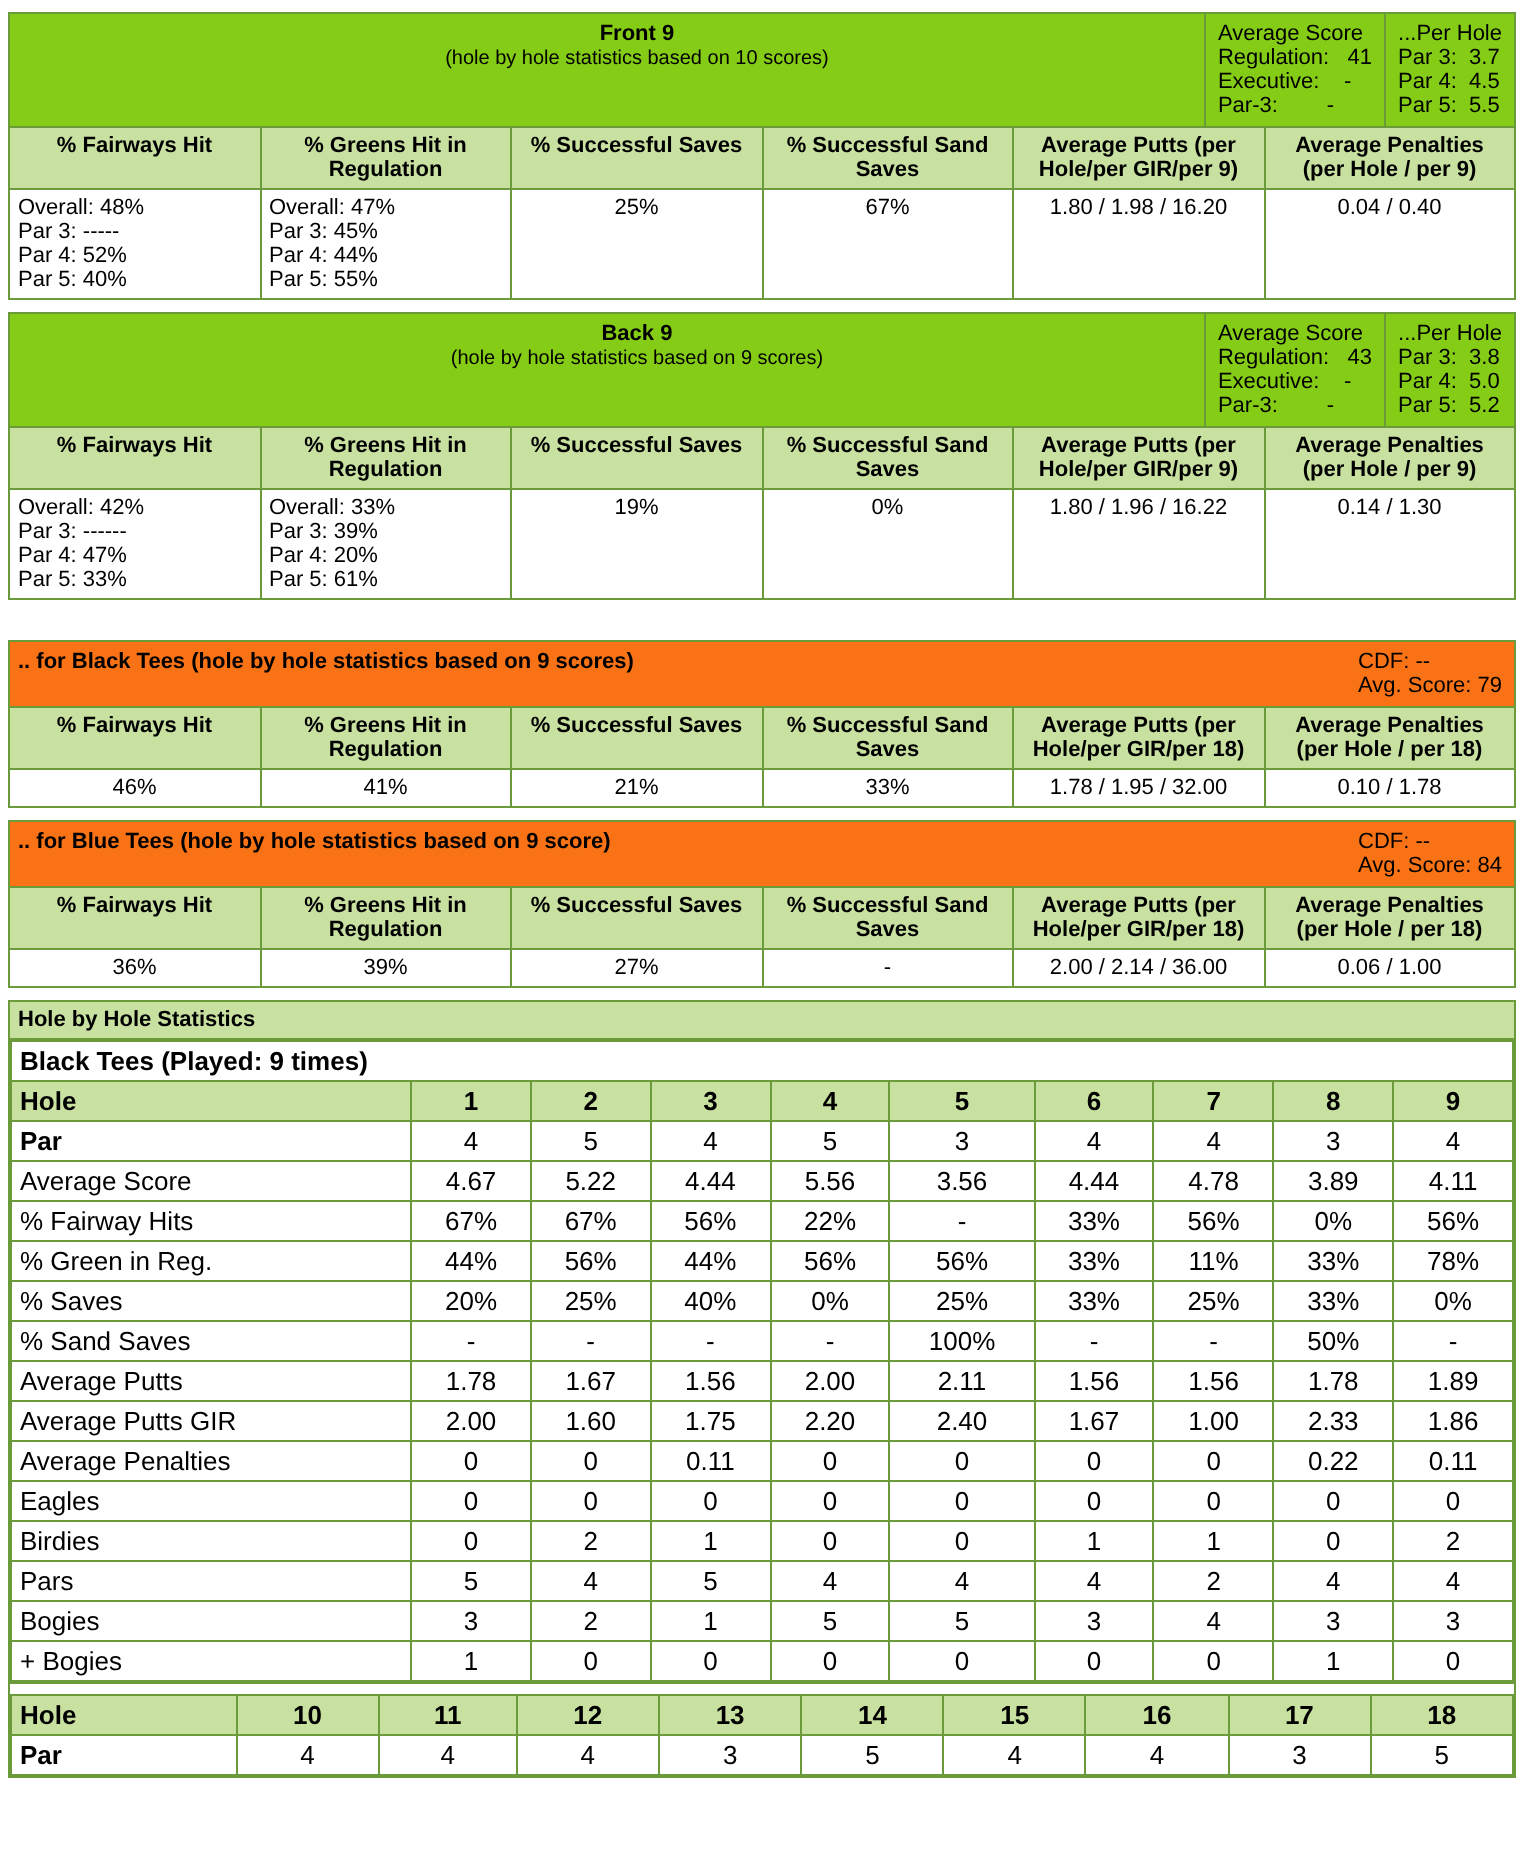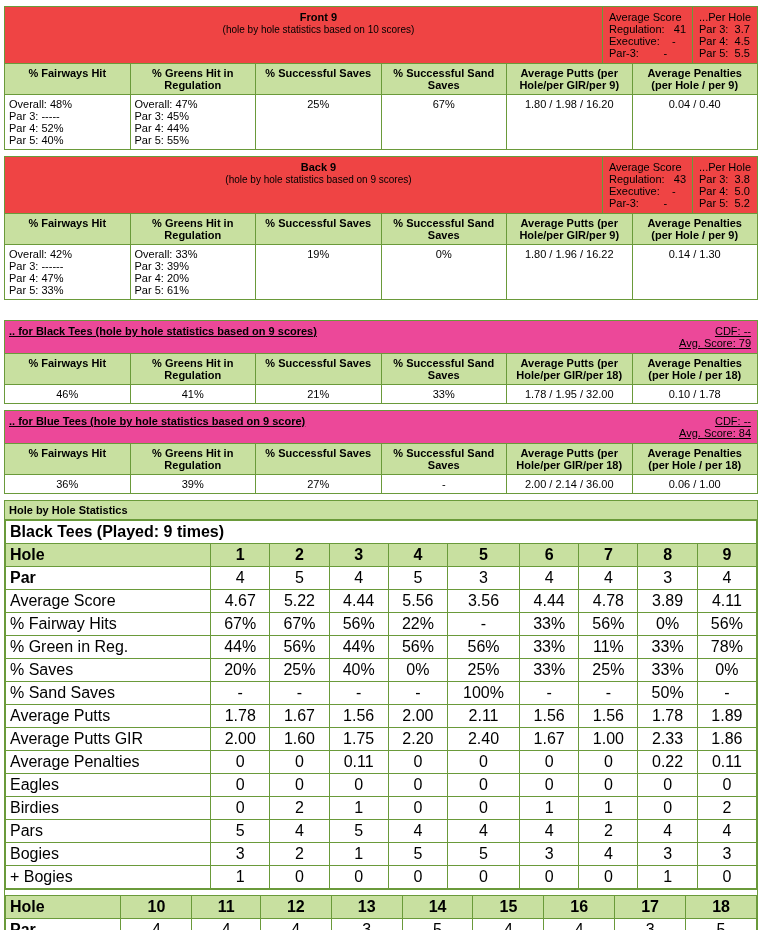--- a/index.html
+++ b/index.html
@@ -25,21 +25,21 @@
       vertical-align: top;
     }
     .stats-cell:last-child { border-right: none; }
     .stats-cell-header {
       background: #c8e0a0;
       font-weight: bold;
       text-align: center;
     }
     .header-combined {
       display: flex;
-      background: #ef4444;
+      background: #84cc16;
       padding-left: 30px;
     }
     .header-left {
       flex: 1;
       text-align: center;
       padding: 4px;
       font-weight: bold;
       border-right: 1px solid #6a9a3a;
     }
     .header-right-scores {
@@ -48,21 +48,21 @@
       font-size: 11px;
     }
     .header-right-perhole {
       padding: 4px 6px;
       font-size: 11px;
     }
     .sub-text { font-size: 10px; font-weight: normal; }
     table {
       width: 100%;
       border-collapse: collapse;
-      font-size: 16px;
+      font-size: 13px;
     }
     table td, table th {
       border: 1px solid #6a9a3a;
       padding: 2px 4px;
       text-align: center;
     }
     table td:first-child {
       text-align: left;
     }
     .hole-section {
@@ -70,31 +70,30 @@
       margin: 6px 4px;
     }
     .hole-section-header {
       background: #c8e0a0;
       font-weight: bold;
       padding: 3px 4px;
       border-bottom: 1px solid #6a9a3a;
     }
     .cdf-header {
       display: flex;
-      background: #ec4899;
-      text-decoration: underline;
+      background: #f97316;
     }
     .cdf-left {
       flex: 1;
       padding: 4px;
       font-weight: bold;
     }
     .cdf-right {
       padding: 4px 6px;
-      text-align: right;
+      text-align: left;
       font-size: 11px;
     }
     .center { text-align: center; }
   </style>
 </head>
 <body>
 
 <div class="section">
   <div class="header-combined">
     <div class="header-left">

